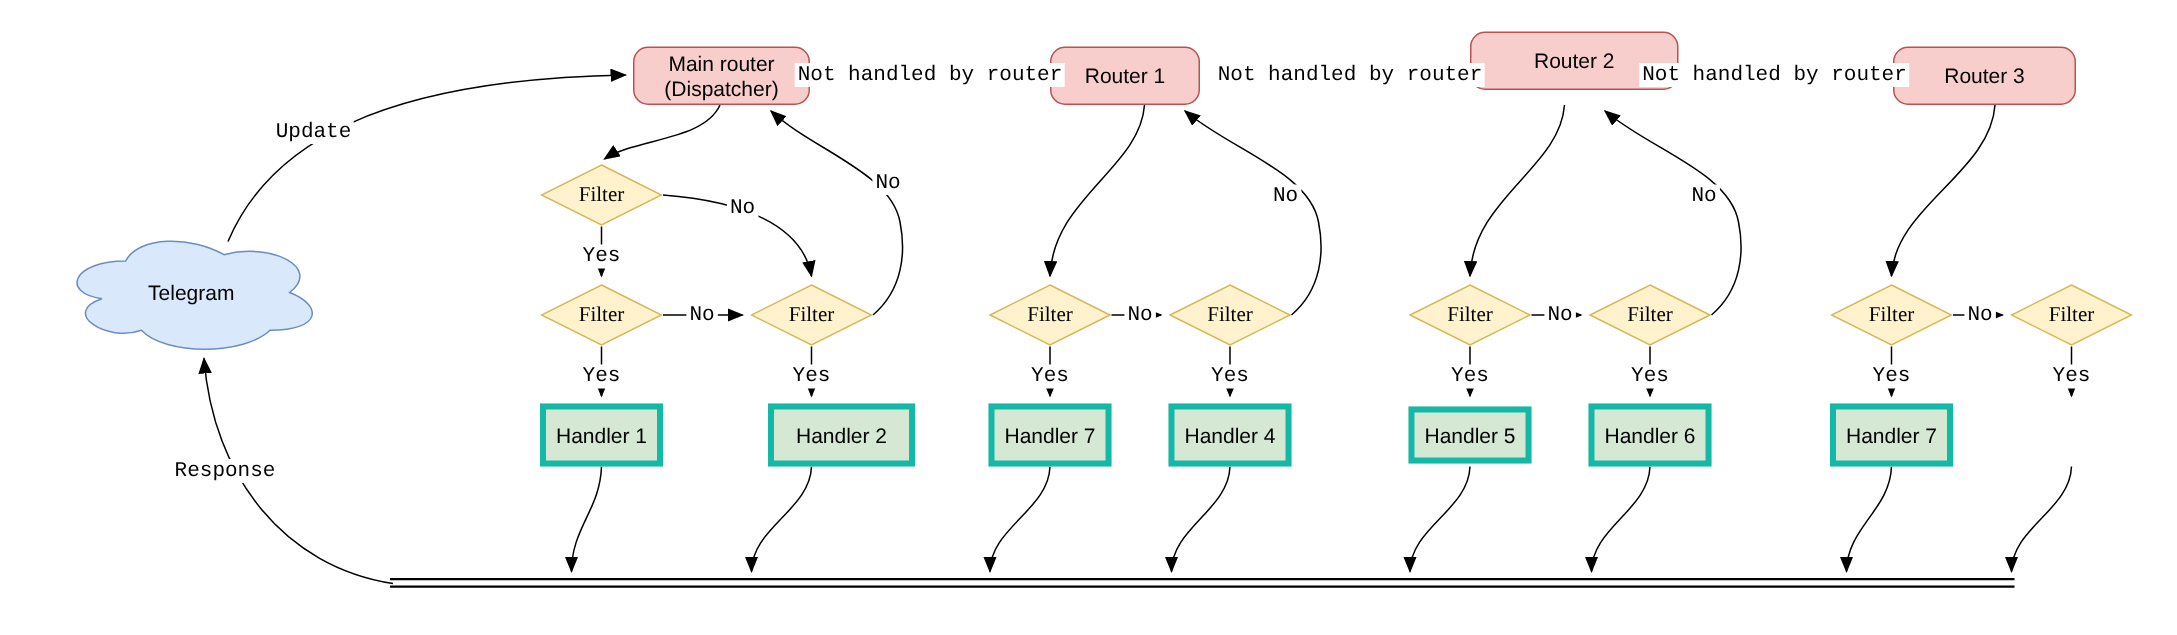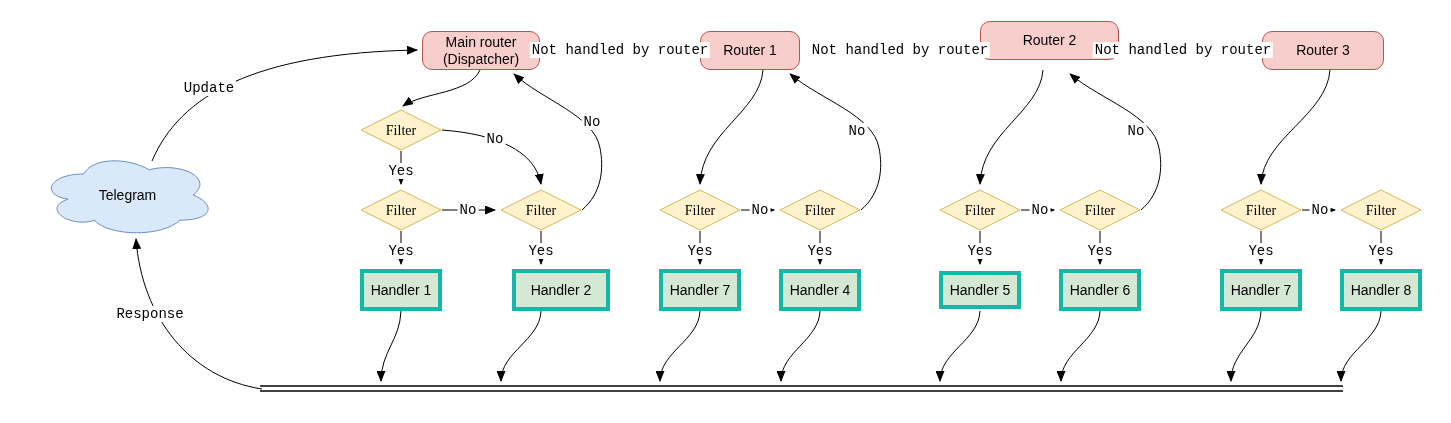--- a/index.html
+++ b/index.html
@@ -177,23 +177,20 @@
   </div>
   <div class="node handler" style="left:939px; top:271px; width:82px; height:38px">
     <span>Handler 5</span>
   </div>
   <div class="node handler" style="left:1059px; top:269px; width:82px; height:42px">
     <span>Handler 6</span>
   </div>
   <div class="node handler" style="left:1220px; top:269px; width:82px; height:42px">
     <span>Handler 7</span>
   </div>
-  <div class="node handler" style="left:1340px; top:269px; width:82px; height:42px">
-    <span>Handler 8</span>
-  </div>
 
   <span class="elabel" style="left:209px; top:88px">Update</span>
   <span class="elabel" style="left:150px; top:314px">Response</span>
 
   <span class="elabel" style="left:620px; top:50px">Not handled by router</span>
   <span class="elabel" style="left:900px; top:50px">Not handled by router</span>
   <span class="elabel" style="left:1183px; top:50px">Not handled by router</span>
 
   <span class="elabel" style="left:401px; top:171px">Yes</span>
   <span class="elabel" style="left:401px; top:251px">Yes</span>

